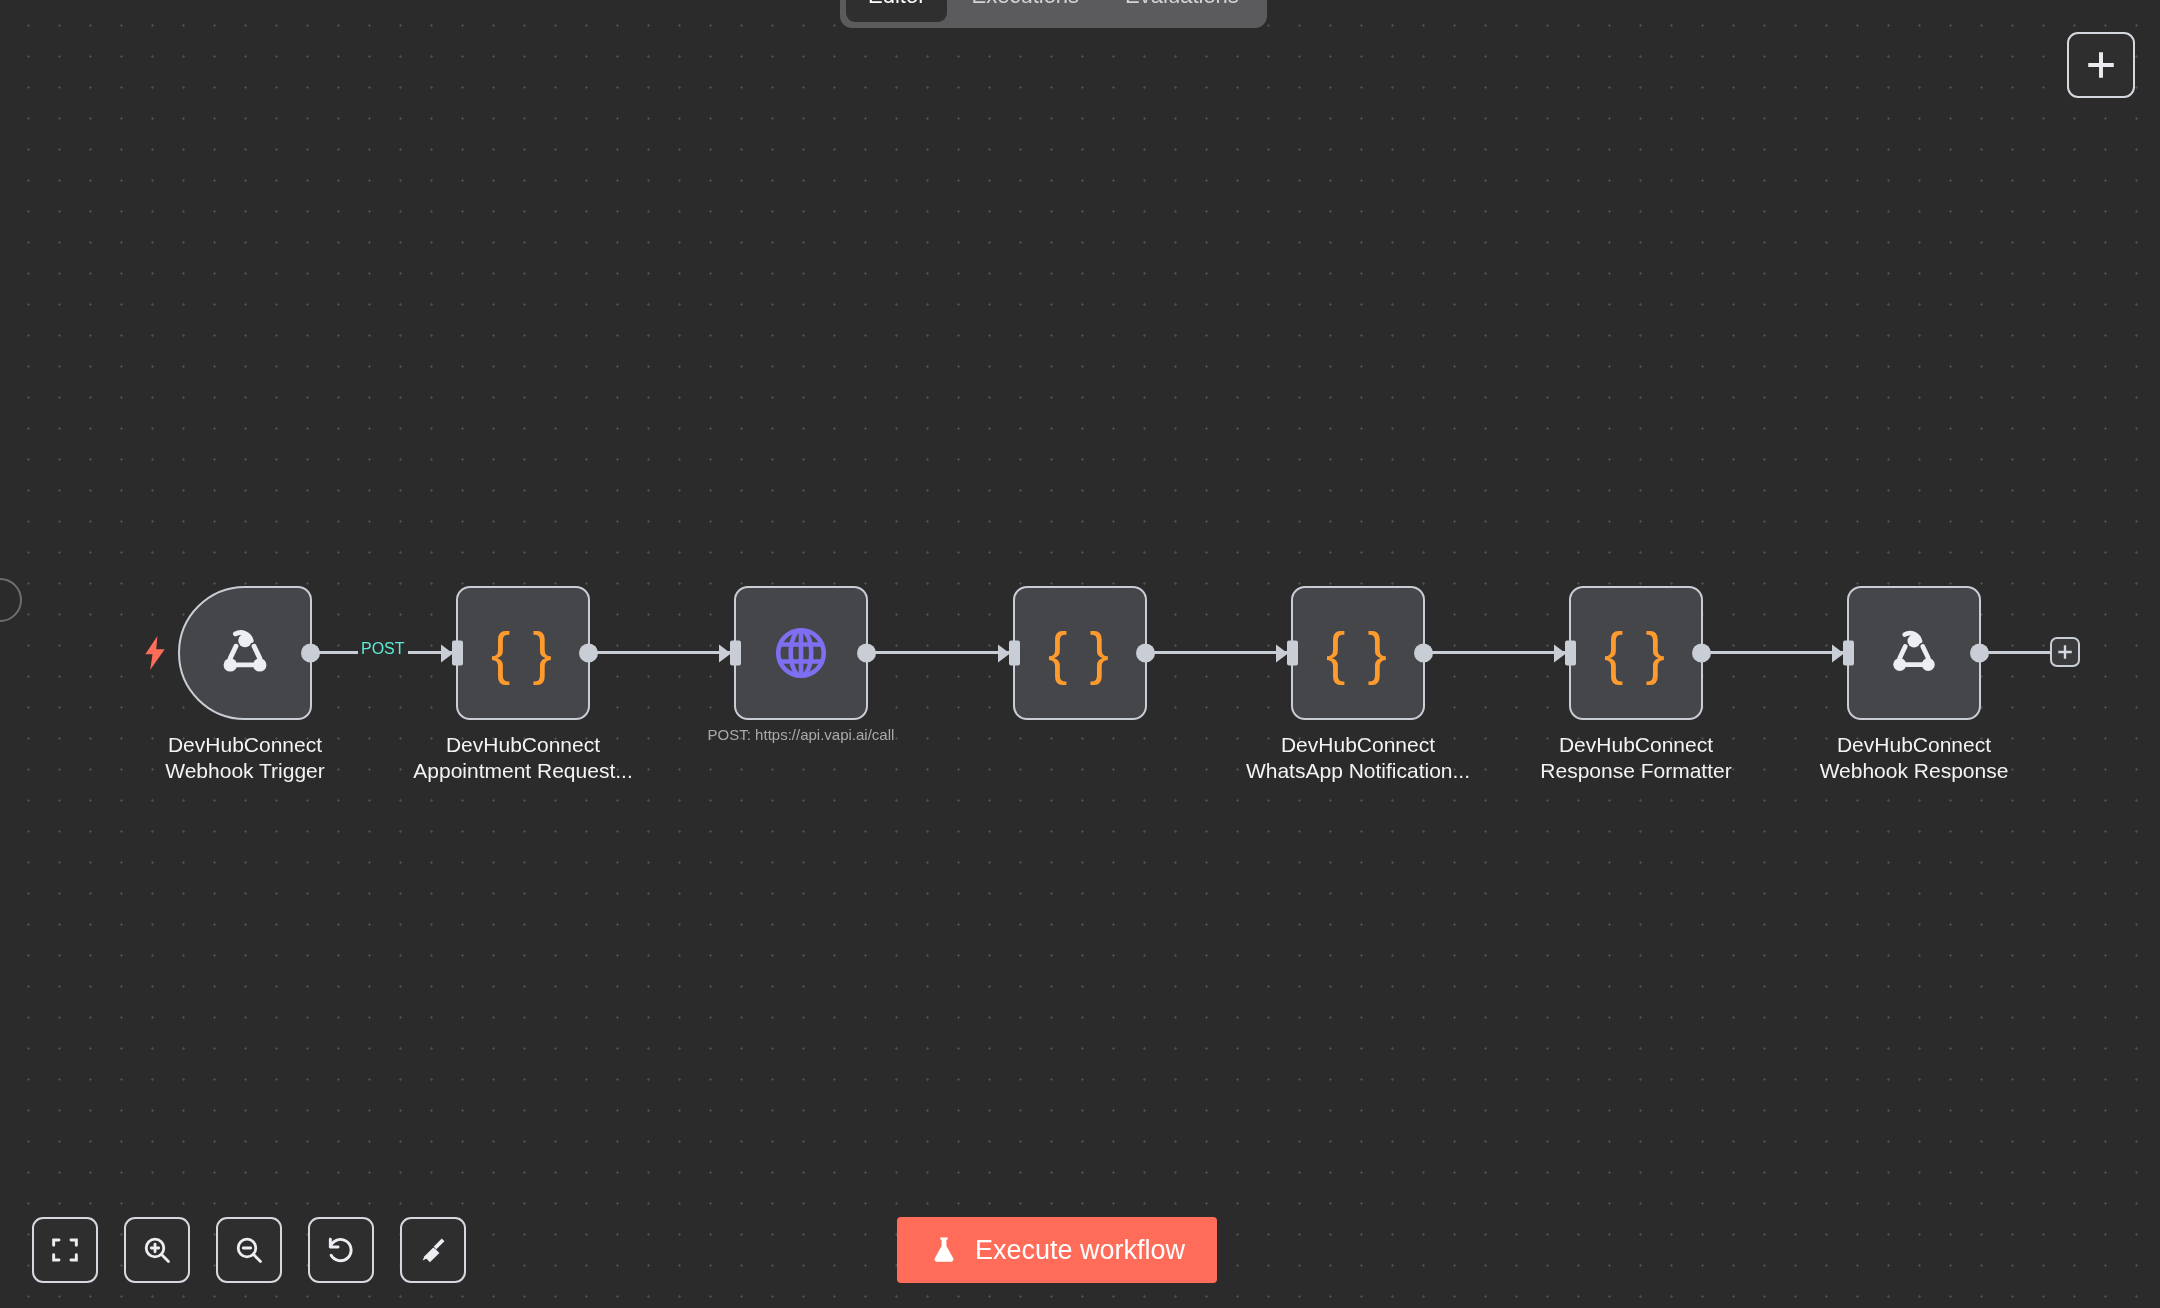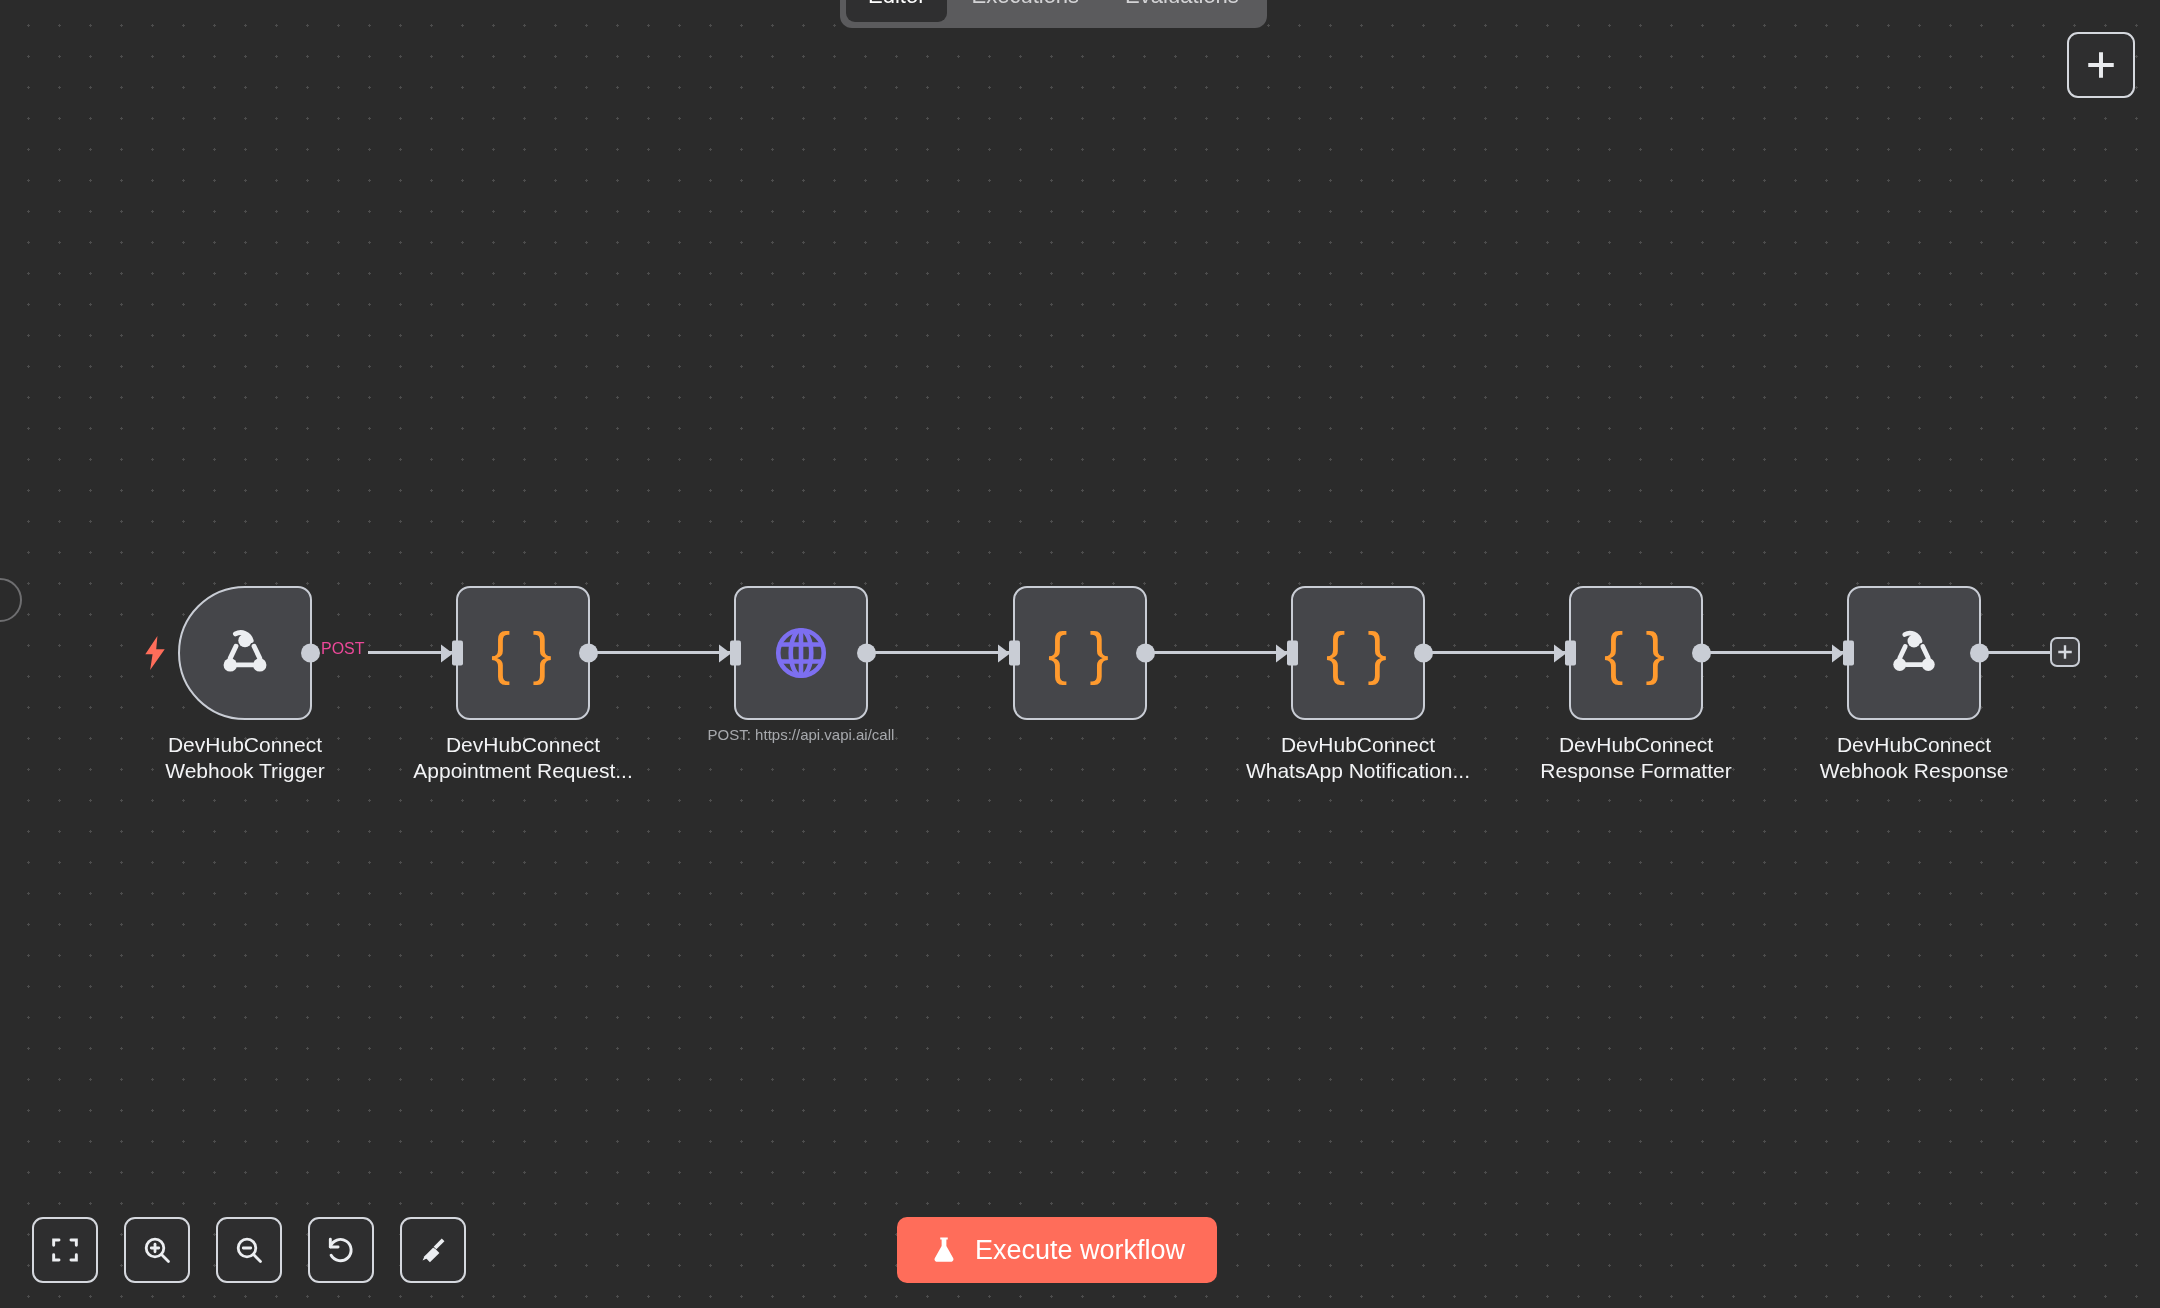--- a/index.html
+++ b/index.html
@@ -197,24 +197,25 @@
   
   .conn {
     position: absolute;
     height: 3px;
     background: #c9cdd5;
     top: 651px;
   }
   .conn-label {
     position: absolute;
     top: 640px;
-    color: #ec4899;
+    color: #5eead4;
     font-size: 16px;
     background: #2b2b2b;
     padding: 0 3px;
+    margin-left: 40px;
   }
 
   
   #trailing-add {
     position: absolute;
     left: 2050px;
     top: 637px;
     width: 30px;
     height: 30px;
     border: 2px solid #c9cdd5;
@@ -251,21 +252,21 @@
 
   
   #execute-workflow-button {
     position: absolute;
     left: 897px;
     bottom: 25px;
     height: 66px;
     padding: 0 32px;
     background: #ff6d5a;
     border: none;
-    border-radius: 10px;
+    border-radius: 4px;
     display: flex;
     align-items: center;
     gap: 16px;
     color: #ffffff;
     font-size: 27px;
     font-family: "Liberation Sans", sans-serif;
     cursor: pointer;
     z-index: 30;
   }
   #execute-workflow-button svg { width: 30px; height: 32px; }

